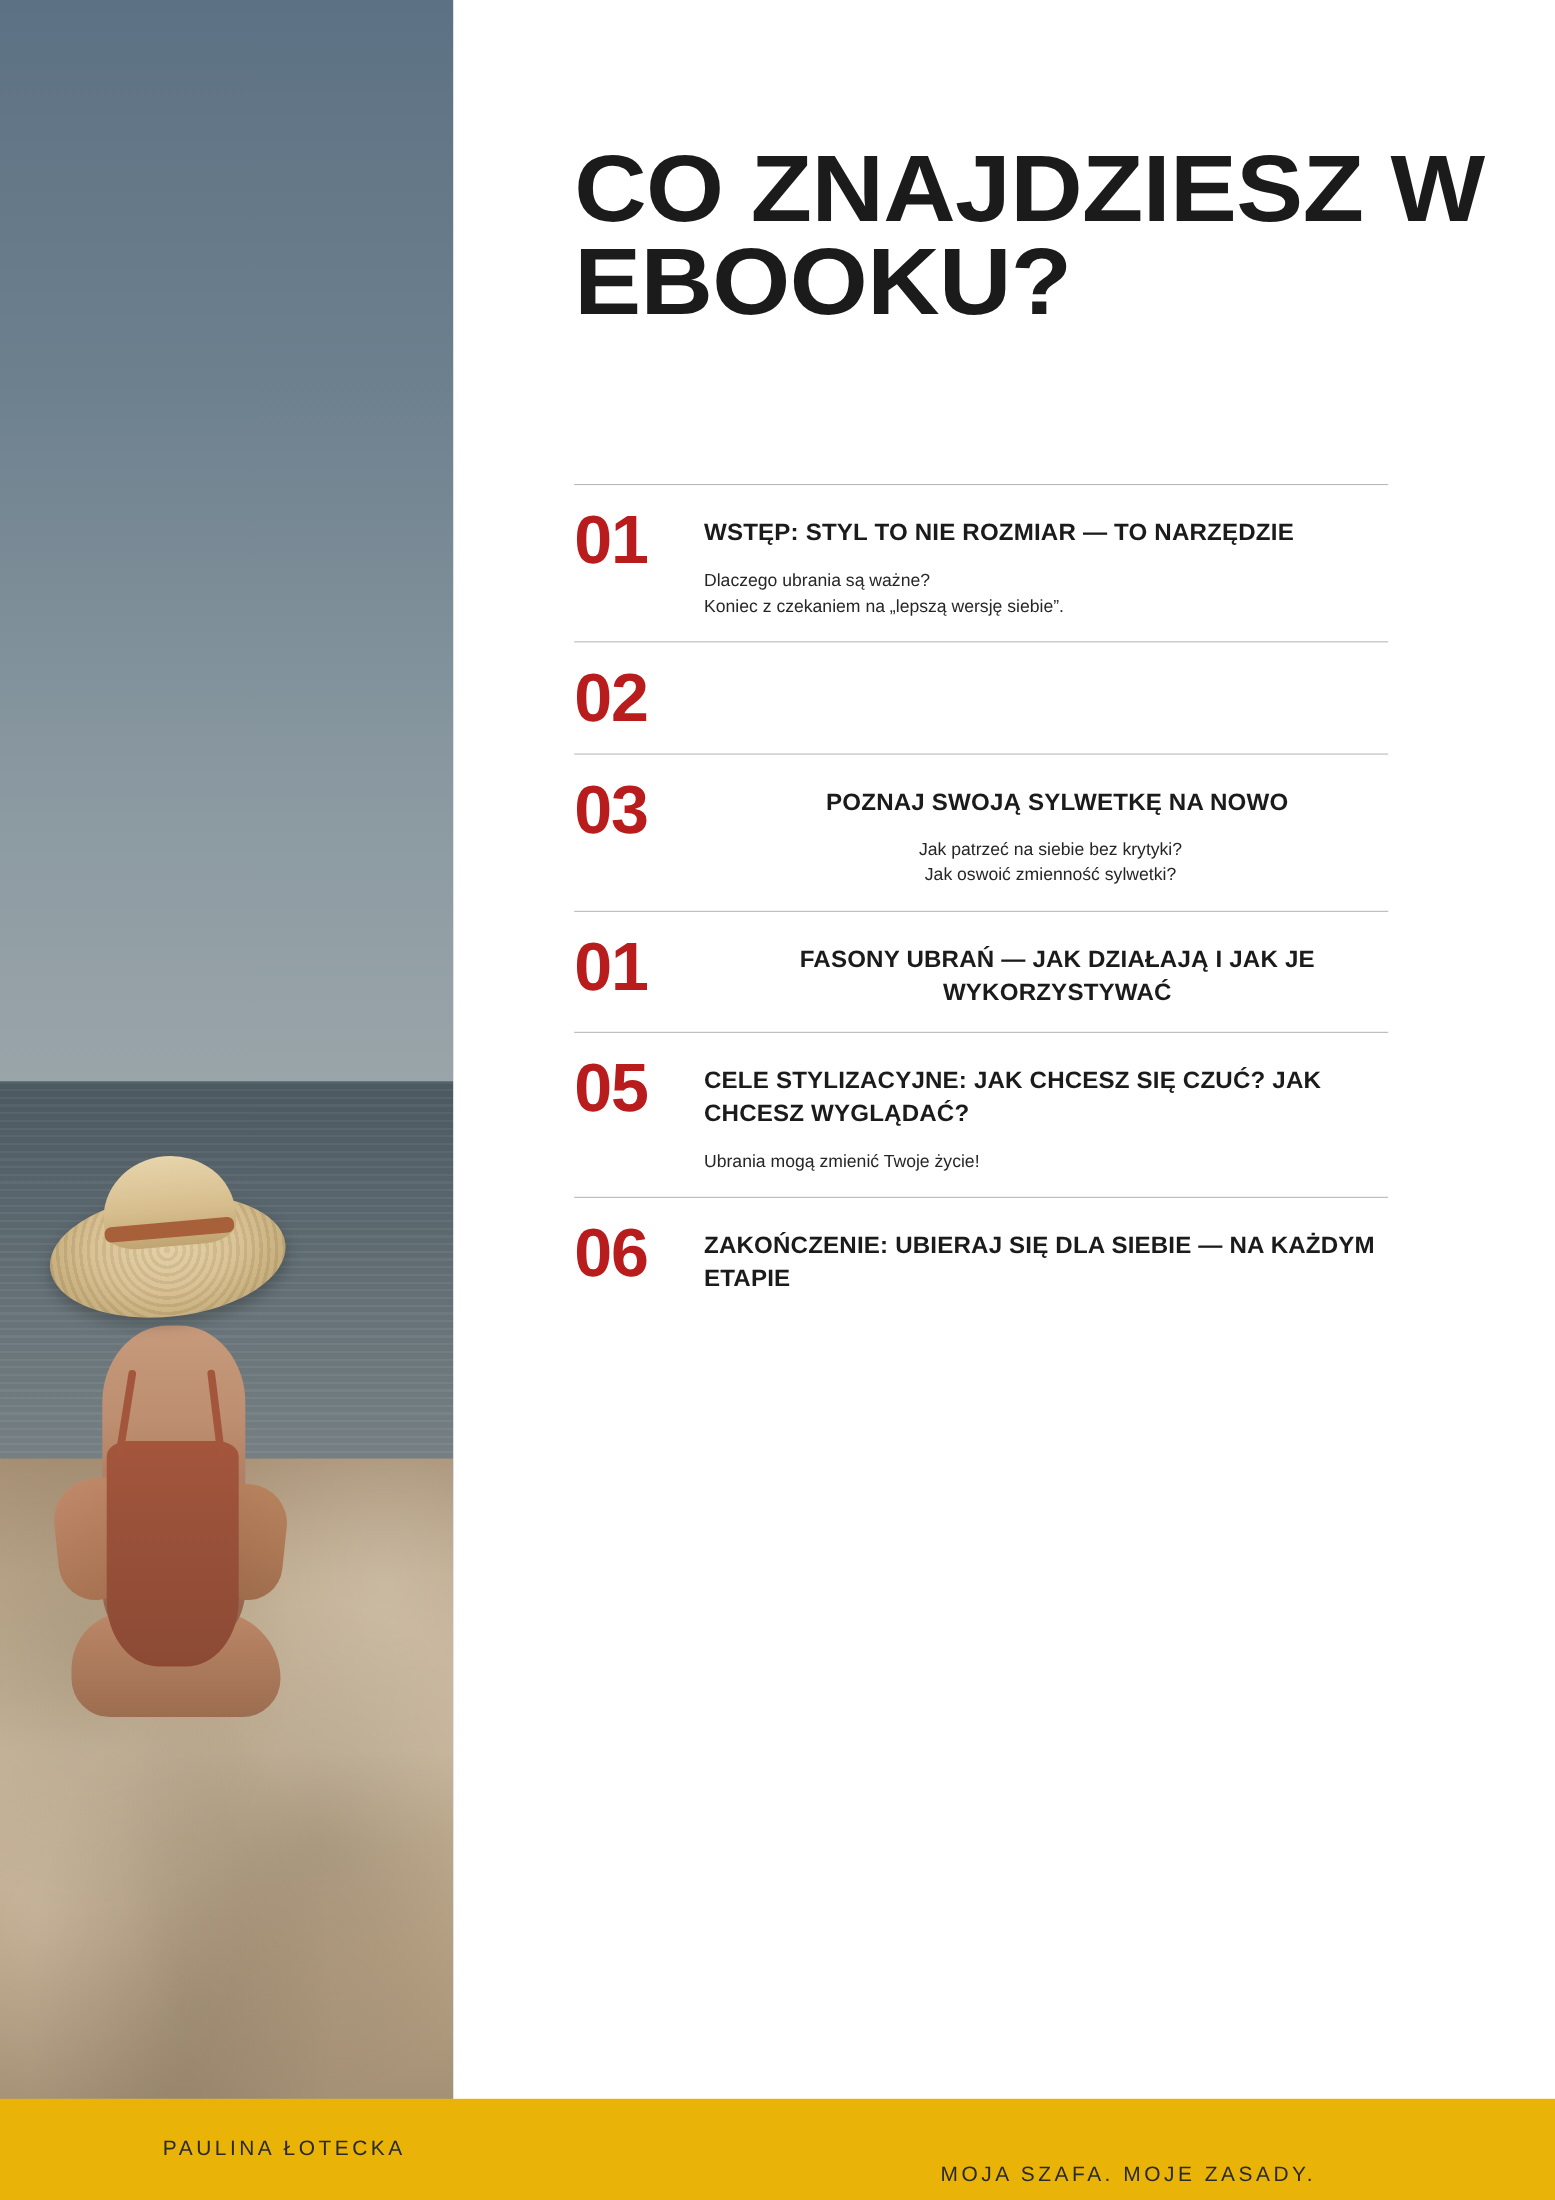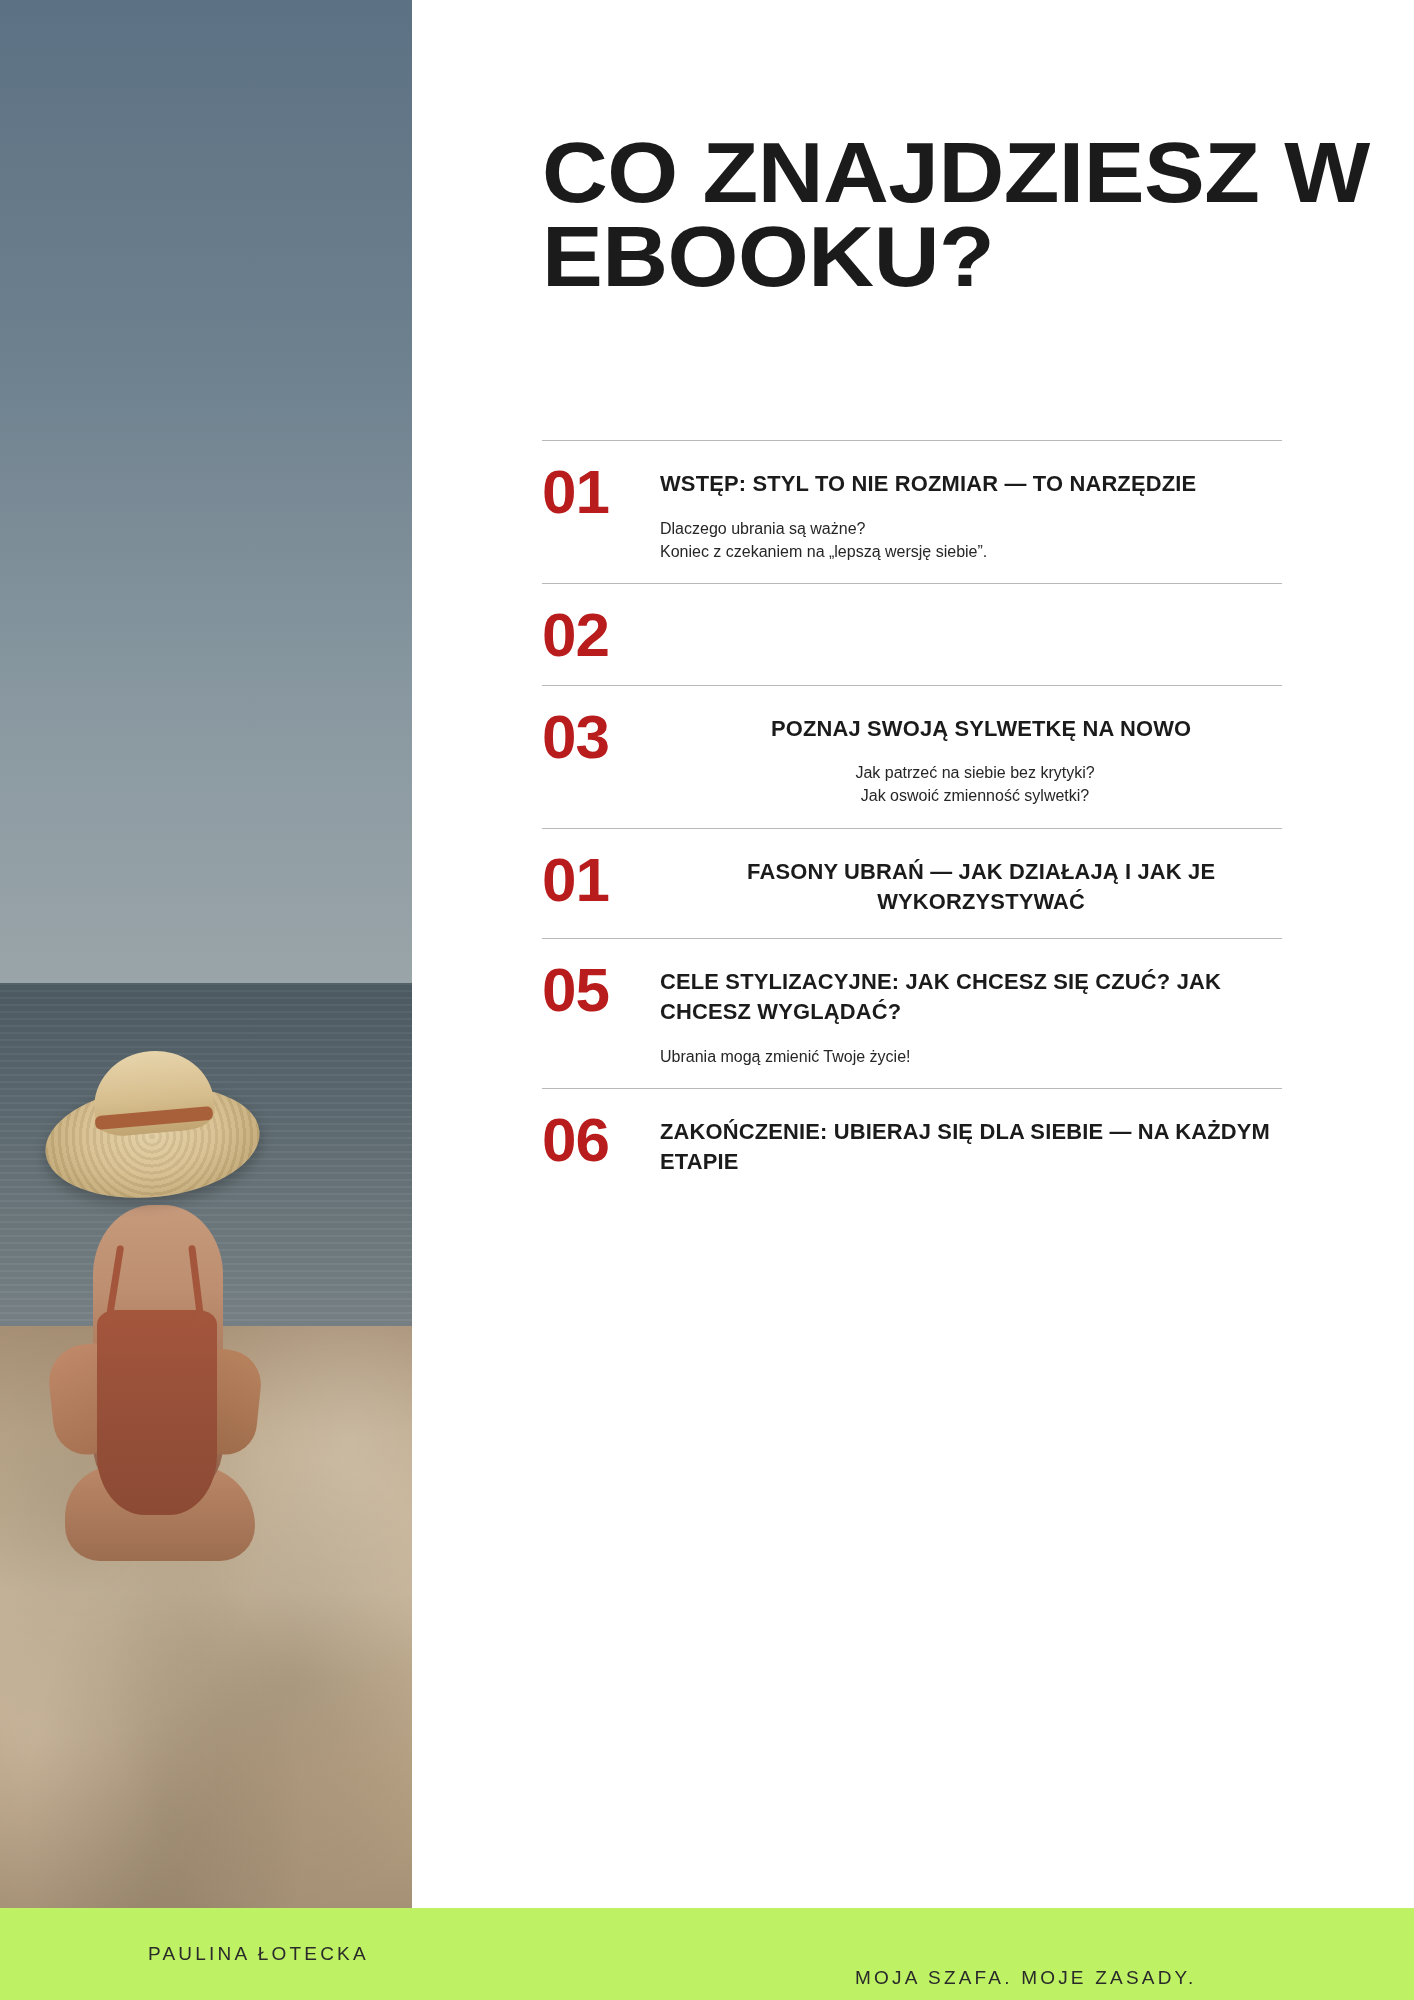--- a/index.html
+++ b/index.html
@@ -187,21 +187,21 @@
     width: 118px;
     height: 14px;
     background: #a8603b;
     border-radius: 6px;
     transform: rotate(-5deg);
   }
 
   
   .content {
     position: absolute;
-    left: 412px;
+    left: 392px;
     top: 0;
     width: 888px;
     height: 1908px;
   }
 
   .title {
     position: absolute;
     left: 130px;
     top: 130px;
     width: 790px;
@@ -267,21 +267,21 @@
   }
   .toc-item.indent .toc-body { padding-left: 8px; text-align: center; }
 
   
   .footer {
     position: absolute;
     left: 0;
     top: 1908px;
     width: 1414px;
     height: 92px;
-    background: #bef264;
+    background: #eab308;
     display: flex;
     align-items: center;
   }
   .footer-left {
     position: absolute;
     left: 148px;
     font-size: 19px;
     letter-spacing: 3.2px;
     color: #2a2a2a;
     font-family: "Liberation Sans", sans-serif;

